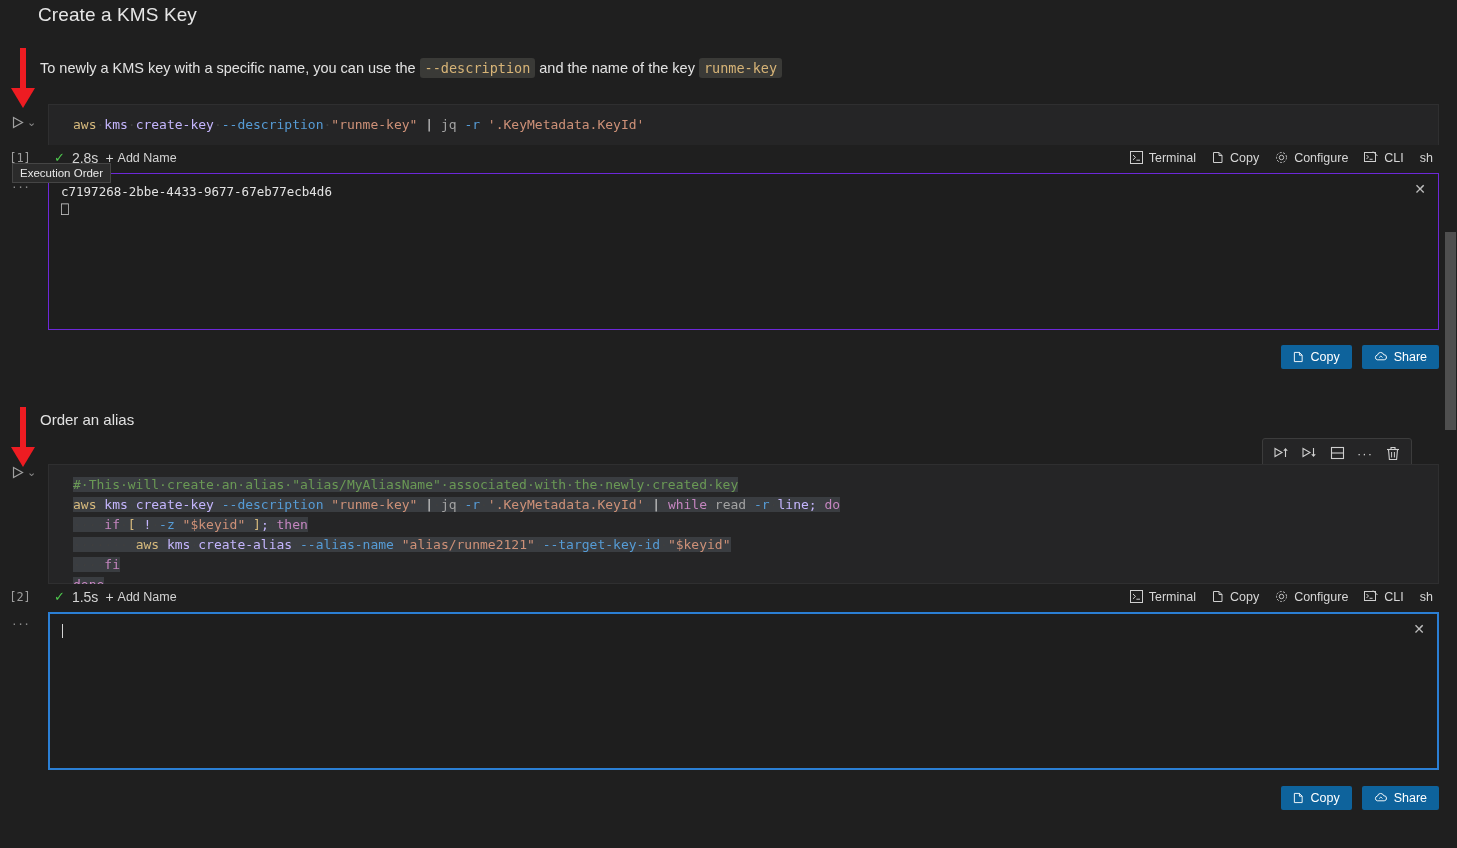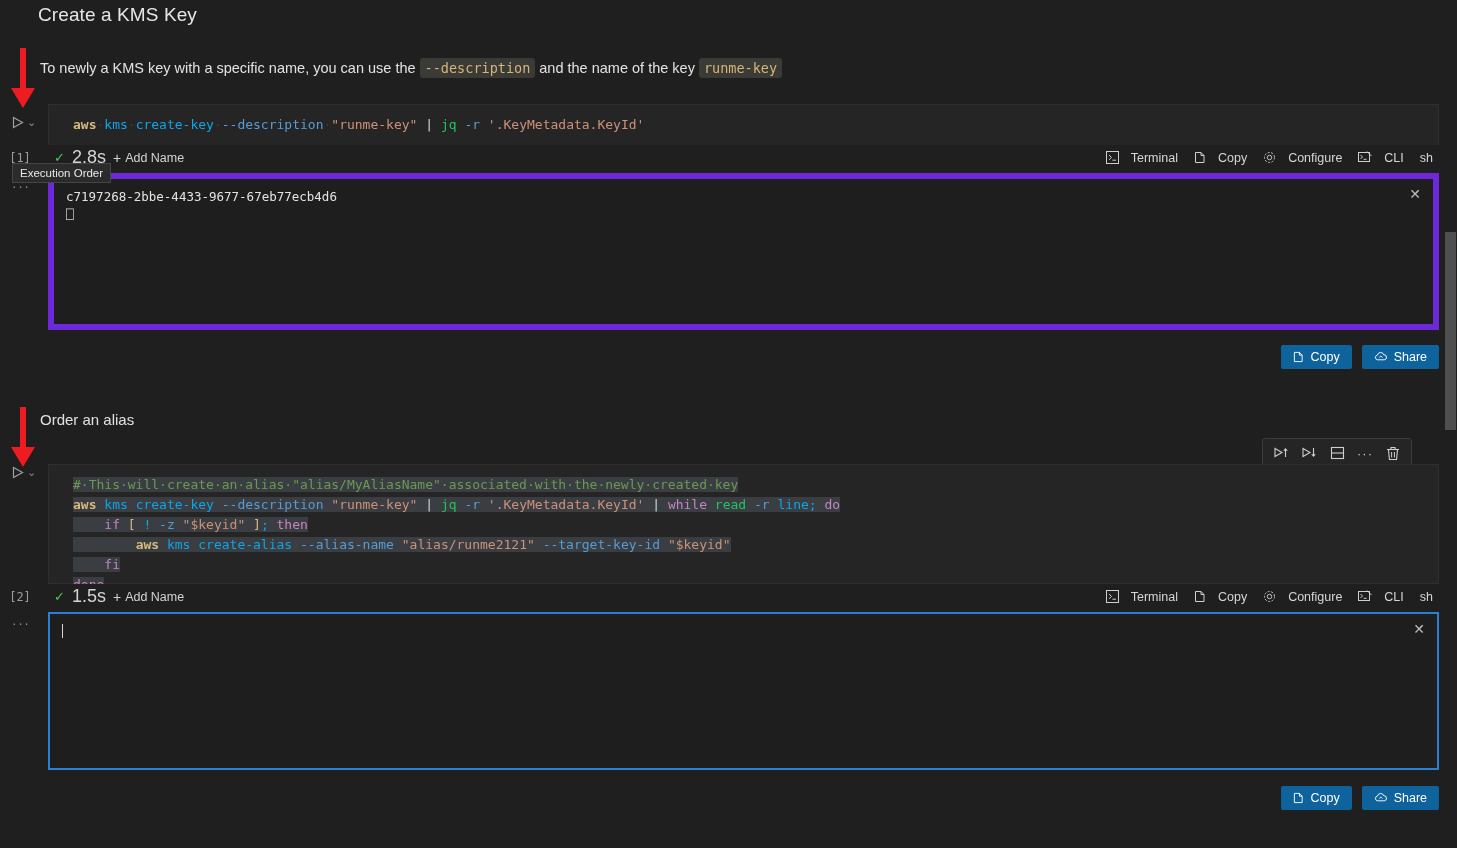--- a/index.html
+++ b/index.html
@@ -45,63 +45,63 @@
   }
   .code {
     font-family: "DejaVu Sans Mono", monospace;
     font-size: 13px; line-height: 20px;
     white-space: pre; padding: 10px 0 10px 24px;
     color: #d4d4d4;
   }
   .code .line { display: block; height: 20px; }
   .sel { background: #3a3d41; }
 
-  .t-cmd  { color: #d7ba7d; font-weight: bold; }
-  .t-arg  { color: #0ea5e9; }
+  .t-cmd  { color: #d7ba7d; }
+  .t-arg  { color: #c4b5fd; }
   .t-flag { color: #569cd6; }
   .t-str  { color: #ce9178; }
   .t-pipe { color: #d4d4d4; }
-  .t-jq   { color: #22c55e; }
+  .t-jq   { color: #a3a3a3; }
   .t-kw   { color: #c586c0; }
   .t-cmt  { color: #6a9955; }
   .t-brk  { color: #d7ba7d; }
   .dot    { color: #3f3f3f; }
 
   
   .status-row {
     position: absolute; left: 0; right: 18px; height: 25px;
     display: flex; align-items: center;
     background: #1f1f1f;
     font-size: 12.5px; color: #cccccc;
   }
   .exec-idx {
     width: 40px; text-align: center; color: #9d9d9d;
     font-family: "DejaVu Sans Mono", monospace; font-size: 12px;
   }
   .status-left { display: flex; align-items: center; gap: 7px; padding-left: 14px; }
   .check { color: #4ec94e; font-size: 13px; }
-  .dur { color: #d4d4d4; font-size: 18px; }
+  .dur { color: #d4d4d4; font-size: 14px; }
   .addname { color: #d4d4d4; display: flex; align-items: center; gap: 4px; cursor: pointer; }
   .plus { font-size: 14px; color: #d4d4d4; }
   .status-right {
     margin-left: auto; display: flex; align-items: center; gap: 16px;
     padding-right: 6px;
   }
-  .sbtn { display: flex; align-items: center; gap: 12px; color: #d6d6d6; cursor: pointer; font-size: 12.5px; }
+  .sbtn { display: flex; align-items: center; gap: 6px; color: #d6d6d6; cursor: pointer; font-size: 12.5px; }
   .sbtn svg { display: block; }
   .lang { color: #d6d6d6; font-size: 12.5px; }
 
   
   .out-dots {
     position: absolute; left: 12px; color: #8a8a8a;
     font-size: 14px; letter-spacing: 1.5px;
   }
   .output {
     position: absolute; left: 48px; right: 18px;
-    background: #1e1e1e; border: 6px solid #6d28d9;
+    background: #1e1e1e; border: 1px solid #6d28d9;
   }
   .output.focused { border: 2px solid #2b7fd4; }
   .out-text {
     font-family: "DejaVu Sans Mono", monospace;
     font-size: 12.5px; line-height: 18px;
     color: #e3e3e3; padding: 9px 0 0 12px; white-space: pre;
   }
   .blockchar { color: #d0d0d0; }
   .caret {
     display: inline-block; width: 1px; height: 14px;

